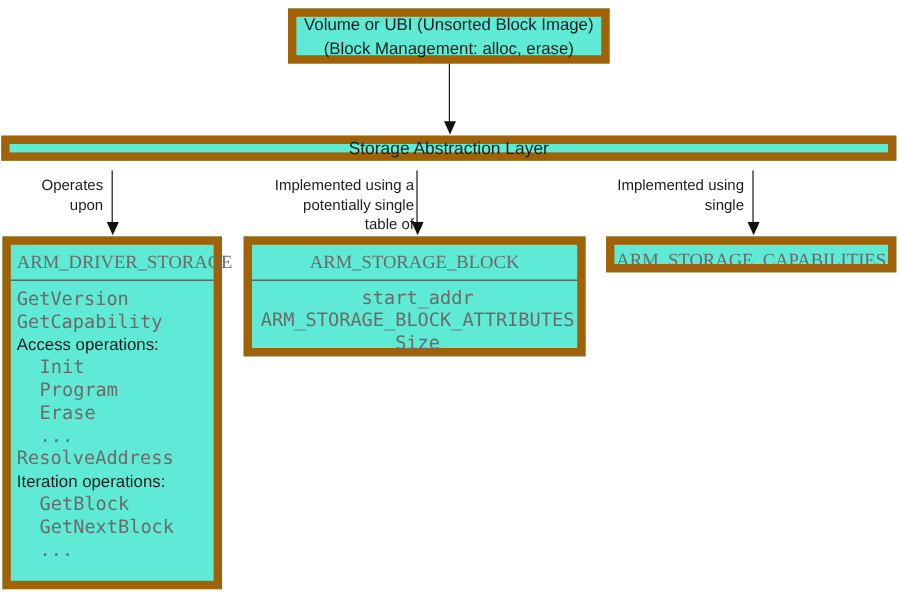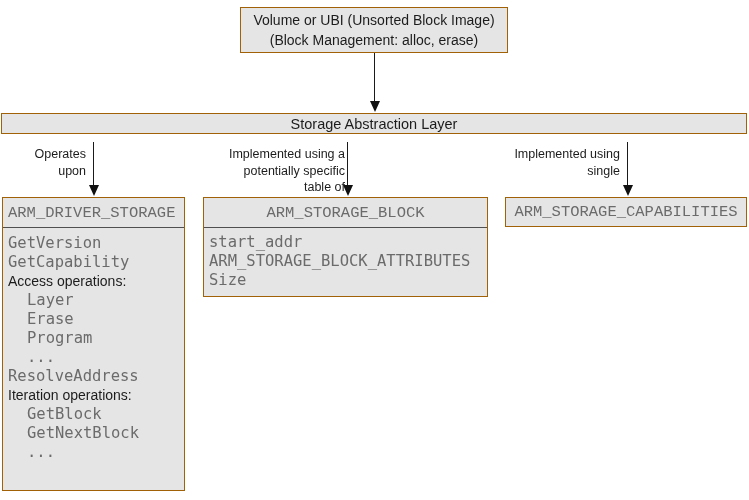--- a/index.html
+++ b/index.html
@@ -6,22 +6,22 @@
   .canvas {
     position: relative;
     width: 749px; height: 500px;
     background: #ffffff;
     font-family: "Liberation Sans", sans-serif;
     overflow: hidden;
   }
   .box {
     position: absolute;
     box-sizing: border-box;
-    border: 1px solid #a16207;
-    background: #e5e5e5;
+    border: 7px solid #a16207;
+    background: #5eead4;
   }
   .centered-col {
     display: flex; flex-direction: column;
     align-items: center; justify-content: center;
     text-align: center;
   }
   .top-box { left: 240px; top: 7px; width: 268px; height: 46px; }
   .top-box .line { font-size: 14px; line-height: 20px; color: #1c1c1c; }
   .sal-box {
     left: 1px; top: 113px; width: 746px; height: 21px;
@@ -38,35 +38,35 @@
   .edge-label {
     position: absolute;
     text-align: right;
     font-size: 12.5px; line-height: 16.5px;
     color: #1c1c1c;
   }
   .box-header {
     box-sizing: border-box;
     height: 30px;
     display: flex; align-items: center;
-    font-family: Liberation Mono, monospace;
+    font-family: Liberation Serif, serif;
     font-size: 15.5px; color: #6b6b6b;
     white-space: pre;
   }
   .with-sep { border-bottom: 1px solid #4f4f4f; }
   .header-left { padding-left: 5px; }
   .header-center { justify-content: center; }
   .driver-box { left: 2px; top: 197px; width: 183px; height: 294px; }
   .driver-body { padding: 6px 0 0 5px; }
   .line-item { line-height: 19px; white-space: pre; }
   .line-mono { font-family: "DejaVu Sans Mono", "Liberation Mono", monospace; font-size: 15.5px; color: #6b6b6b; }
   .line-sans { font-family: "Liberation Sans", sans-serif; font-size: 14px; color: #1c1c1c; }
   .indent { padding-left: 19px; }
   .block-box { left: 203px; top: 197px; width: 285px; height: 100px; }
-  .block-body { padding: 5px 0 0 5px; }
+  .block-body { padding: 5px 0 0 5px; text-align: center; }
   .cap-box {
     left: 505px; top: 197px; width: 242px; height: 30px;
   }
 </style>
 </head>
 <body>
 
 <div class="canvas">
 
   <div class="box top-box centered-col">
@@ -85,40 +85,40 @@
   <div class="arrowhead" style="left:89px; top:185px;"></div>
   <div class="edge-label" style="left:6px; top:146px; width:80px;">
     <div>Operates</div>
     <div>upon</div>
   </div>
 
   <div class="vline" style="left:347px; top:142px; height:43px;"></div>
   <div class="arrowhead" style="left:343px; top:185px;"></div>
   <div class="edge-label" style="left:221px; top:146px; width:124px;">
     <div>Implemented using a</div>
-    <div>potentially specific</div>
+    <div>potentially single</div>
     <div>table of</div>
   </div>
 
   <div class="vline" style="left:627px; top:142px; height:43px;"></div>
   <div class="arrowhead" style="left:623px; top:185px;"></div>
   <div class="edge-label" style="left:495px; top:146px; width:125px;">
     <div>Implemented using</div>
     <div>single</div>
   </div>
 
   <div class="box driver-box">
     <div class="box-header with-sep header-left">ARM_DRIVER_STORAGE</div>
     <div class="driver-body">
       <div class="line-item line-mono">GetVersion</div>
       <div class="line-item line-mono">GetCapability</div>
       <div class="line-item line-sans">Access operations:</div>
-      <div class="line-item line-mono indent">Layer</div>
+      <div class="line-item line-mono indent">Init</div>
+      <div class="line-item line-mono indent">Program</div>
       <div class="line-item line-mono indent">Erase</div>
-      <div class="line-item line-mono indent">Program</div>
       <div class="line-item line-mono indent">...</div>
       <div class="line-item line-mono">ResolveAddress</div>
       <div class="line-item line-sans">Iteration operations:</div>
       <div class="line-item line-mono indent">GetBlock</div>
       <div class="line-item line-mono indent">GetNextBlock</div>
       <div class="line-item line-mono indent">...</div>
     </div>
   </div>
 
   <div class="box block-box">

